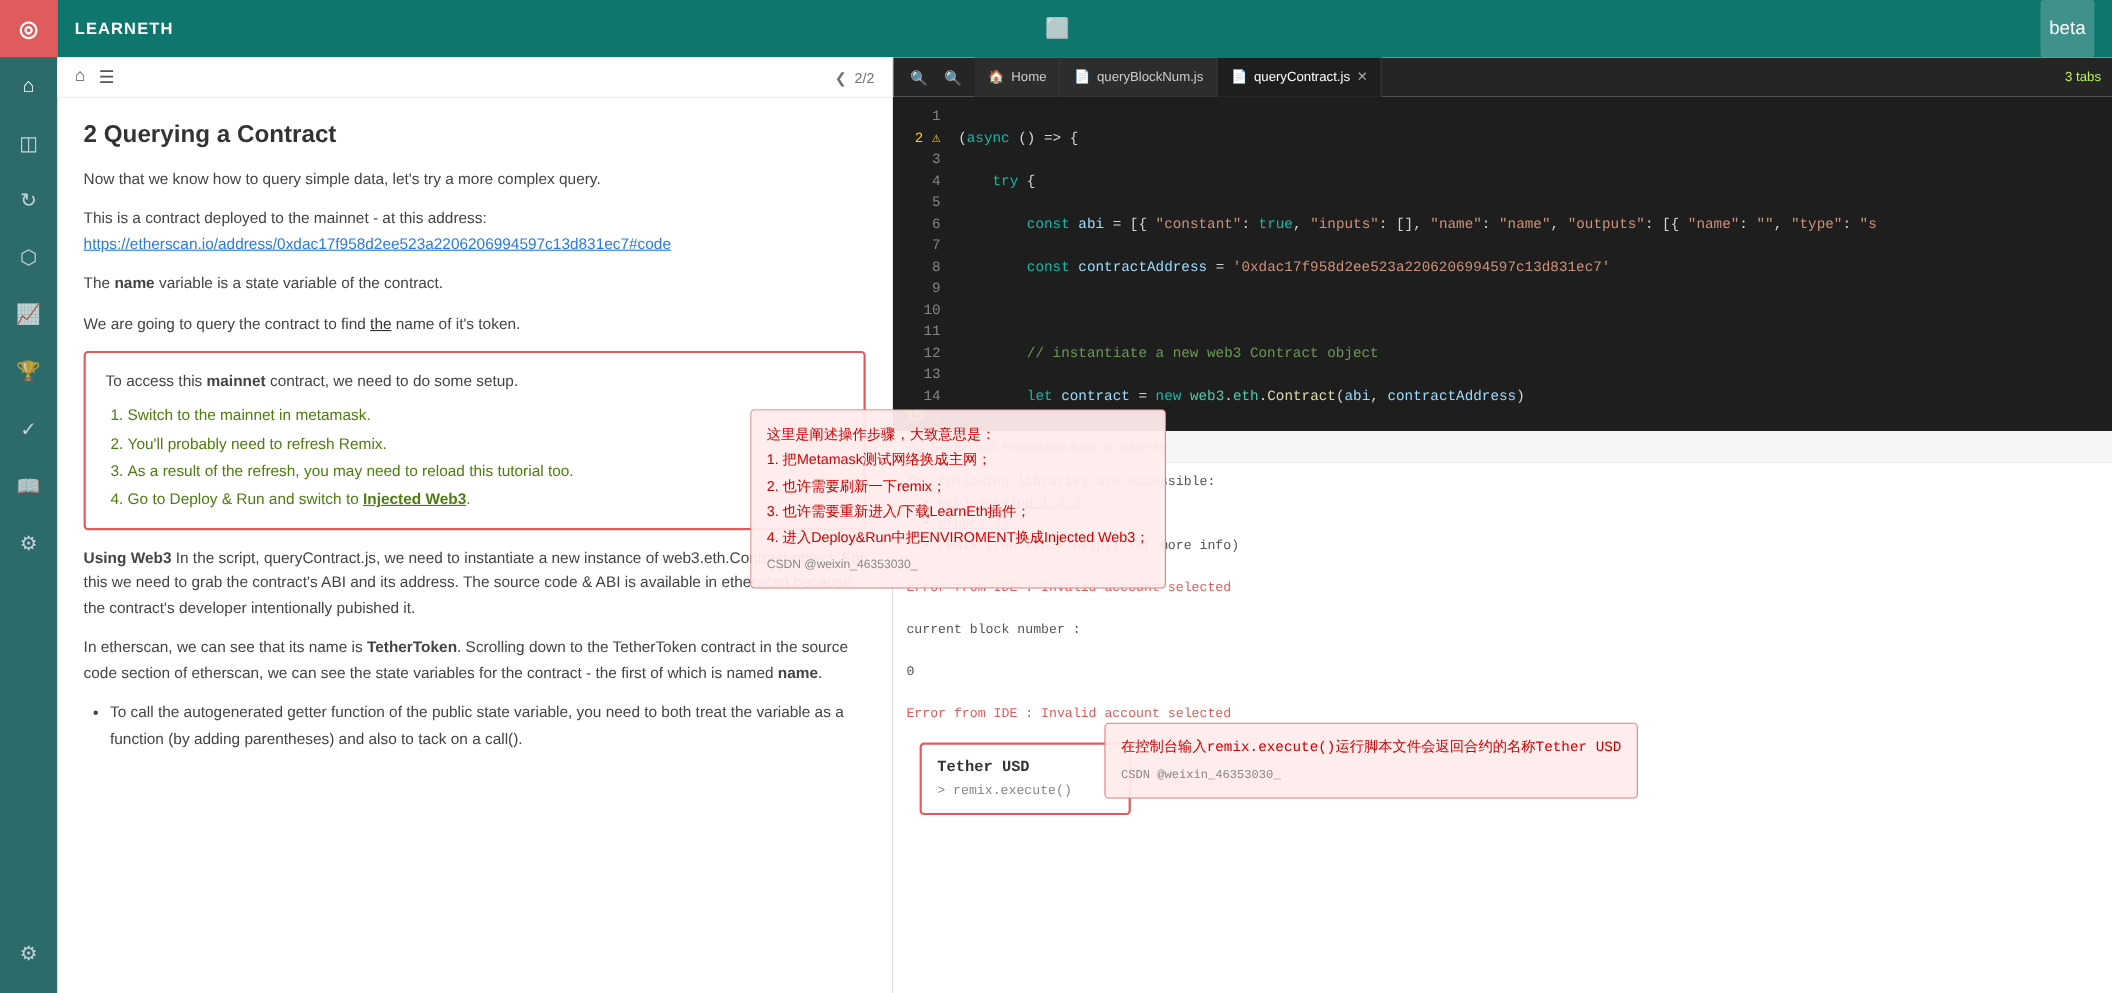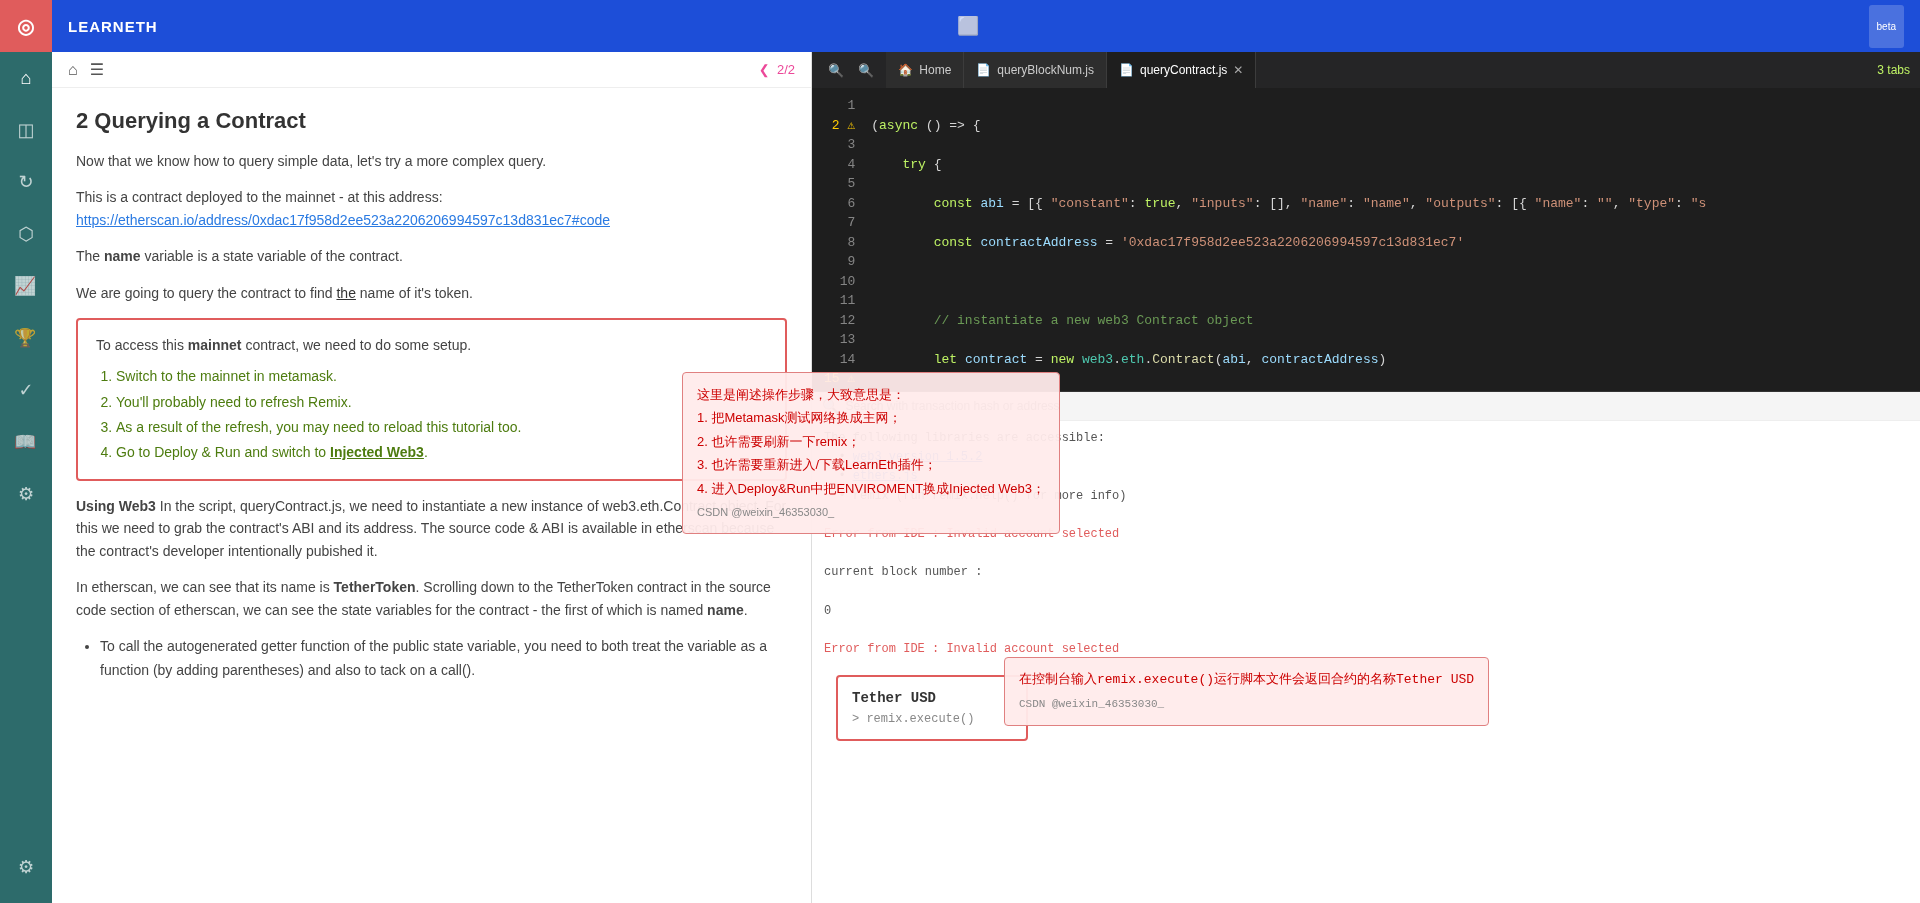--- a/index.html
+++ b/index.html
@@ -48,21 +48,21 @@
     .main-content {
       flex: 1;
       display: flex;
       flex-direction: column;
       overflow: hidden;
     }
 
     
     .topbar {
       height: 52px;
-      background: #1d4ed8;
+      background: #0f766e;
       display: flex;
       align-items: center;
       padding: 0 16px;
       color: white;
       flex-shrink: 0;
     }
     .topbar-title {
       font-size: 15px;
       font-weight: bold;
       letter-spacing: 1px;
@@ -70,21 +70,21 @@
     }
     .topbar-icon {
       font-size: 18px;
       cursor: pointer;
       opacity: 0.8;
     }
     .topbar-beta {
       background: rgba(255,255,255,0.2);
       padding: 16px 8px;
       border-radius: 3px;
-      font-size: 10px;
+      font-size: 17px;
     }
 
     
     .tutorial-panel {
       width: 760px;
       display: flex;
       flex-direction: column;
       overflow: hidden;
       border-right: 1px solid #ddd;
       flex-shrink: 0;
@@ -98,21 +98,21 @@
       background: #fff;
     }
     .tutorial-toolbar-left {
       display: flex;
       align-items: center;
       gap: 12px;
       flex: 1;
     }
     .tutorial-toolbar-right {
       font-size: 13px;
-      color: #ec4899;
+      color: #737373;
     }
     .toolbar-btn {
       cursor: pointer;
       font-size: 16px;
       color: #555;
     }
 
     .tutorial-body {
       flex: 1;
       overflow-y: auto;
@@ -263,21 +263,21 @@
       flex: 1;
       line-height: 1.5;
       white-space: pre;
     }
 
     .code-line {
       display: block;
       padding-left: 8px;
     }
 
-    .kw { color: #bef264; }
+    .kw { color: #14b8a6; }
     .fn { color: #dcdcaa; }
     .str { color: #ce9178; }
     .cmt { color: #6a9955; text-align: right; }
     .op { color: #d4d4d4; }
     .var { color: #9cdcfe; }
     .prop { color: #4ec9b0; }
 
     .remix-search {
       display: flex;
       align-items: center;

